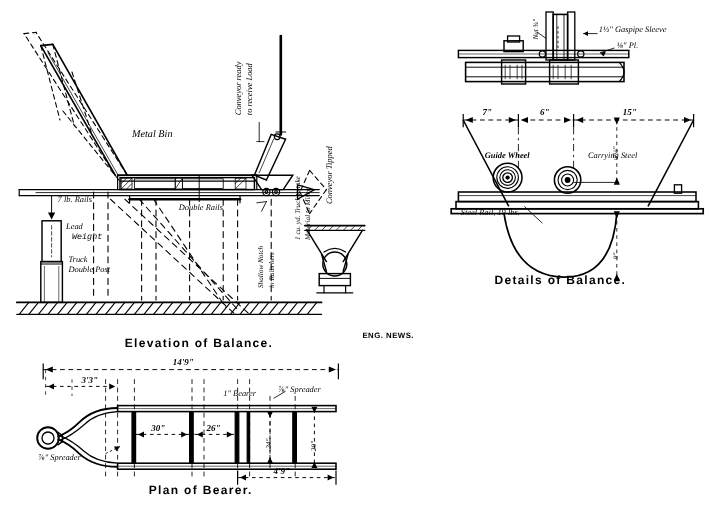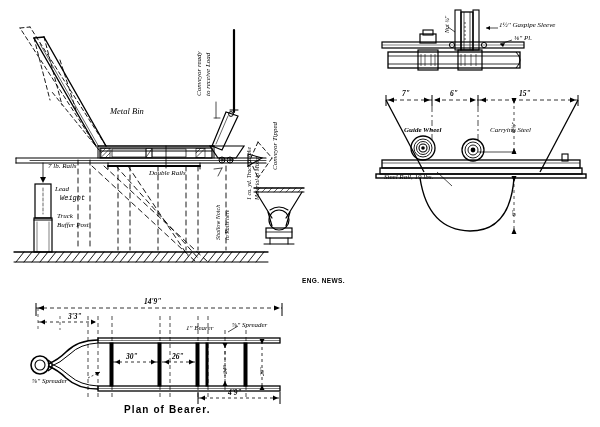--- a/index.html
+++ b/index.html
@@ -385,44 +385,46 @@
   <div class="lbl sm rot90" style="left:272px;top:170px;">Conveyor Tipped</div>
 
   <div class="lbl sm" style="left:48px;top:163px;">7 lb. Rails</div>
 
   <div class="lbl sm" style="left:125px;top:170px;margin-left:24px;">Double Rails</div>
 
   <div class="lbl sm" style="left:55px;top:186px;">Lead</div>
   <div class="lbl sm" style="left:60px;top:195px;font-family:Liberation Mono, monospace;">Weight</div>
 
   <div class="lbl sm" style="left:57px;top:213px;">Truck</div>
-  <div class="lbl sm" style="left:57px;top:222px;">Buffer Post</div>
+  <div class="lbl sm" style="left:57px;top:222px;">Double Post</div>
 
   <div class="lbl xs rot90" style="left:215px;top:240px;">Shallow Notch</div>
   <div class="lbl xs rot90" style="left:224px;top:240px;">in Rails here</div>
 
   <div class="lbl xs rot90" style="left:246px;top:200px;">1 cu. yd. Truck to take</div>
   <div class="lbl xs rot90" style="left:254px;top:200px;">Material to Mixer</div>
 
+  <div class="lbl blk cap" style="left:104px;top:282px;">Elevation of Balance.</div>
   <div class="lbl credit" style="left:302px;top:278px;">ENG. NEWS.</div>
 
   <div class="lbl sm" style="left:499px;top:22px;">1½" Gaspipe Sleeve</div>
   <div class="lbl sm" style="left:514px;top:35px;">⅛" Pl.</div>
   <div class="lbl xs rot90" style="left:444px;top:33px;">Nut ¾"</div>
 
   <div class="lbl dim" style="left:402px;top:90px;">7"</div>
   <div class="lbl dim" style="left:450px;top:90px;">6"</div>
   <div class="lbl dim" style="left:519px;top:90px;">15"</div>
   <div class="lbl xs rot90" style="left:511px;top:132px;">7½"</div>
   <div class="lbl xs rot90" style="left:511px;top:216px;">9"</div>
 
   <div class="lbl sm" style="left:404px;top:127px;font-weight:bold;">Guide Wheel</div>
   <div class="lbl sm" style="left:490px;top:127px;">Carrying Steel</div>
   <div class="lbl sm" style="left:384px;top:174px;">Steel Rail, 19 lbs.</div>
 
+  <div class="lbl blk cap" style="left:412px;top:230px;">Details of Balance.</div>
 
   <div class="lbl dim" style="left:144px;top:298px;">14'9"</div>
   <div class="lbl dim" style="left:68px;top:313px;">3'3"</div>
   <div class="lbl dim" style="left:126px;top:353px;">30"</div>
   <div class="lbl dim" style="left:172px;top:353px;">26"</div>
   <div class="lbl xs rot90" style="left:222px;top:374px;">24"</div>
   <div class="lbl xs rot90" style="left:259px;top:376px;">29"</div>
   <div class="lbl dim" style="left:228px;top:389px;">4'9"</div>
 
   <div class="lbl sm" style="left:186px;top:325px;">1" Bearer</div>

